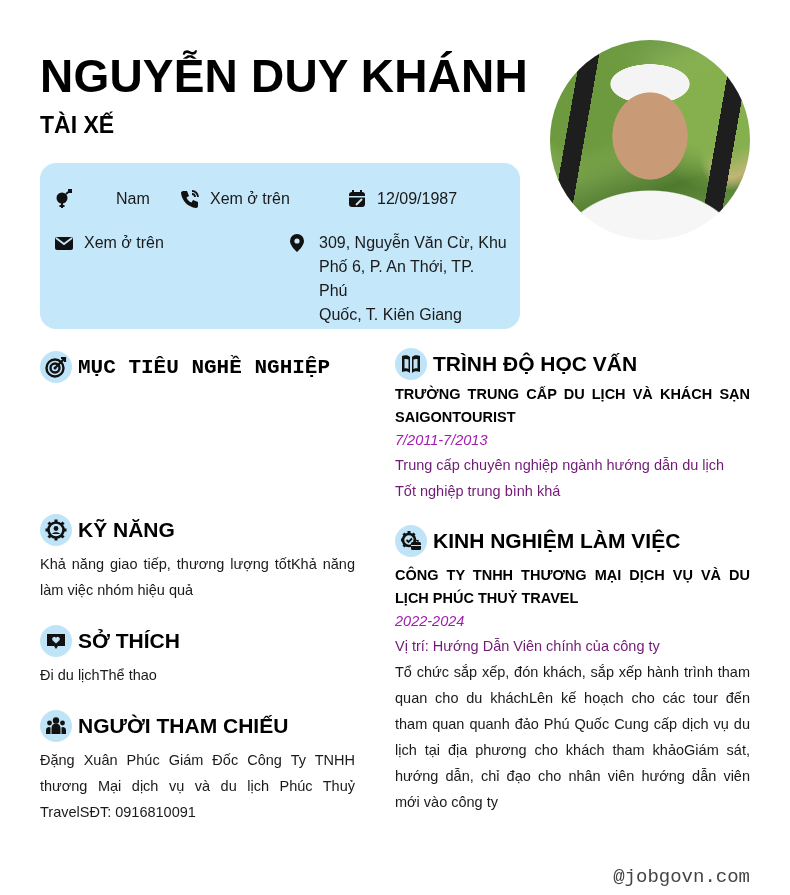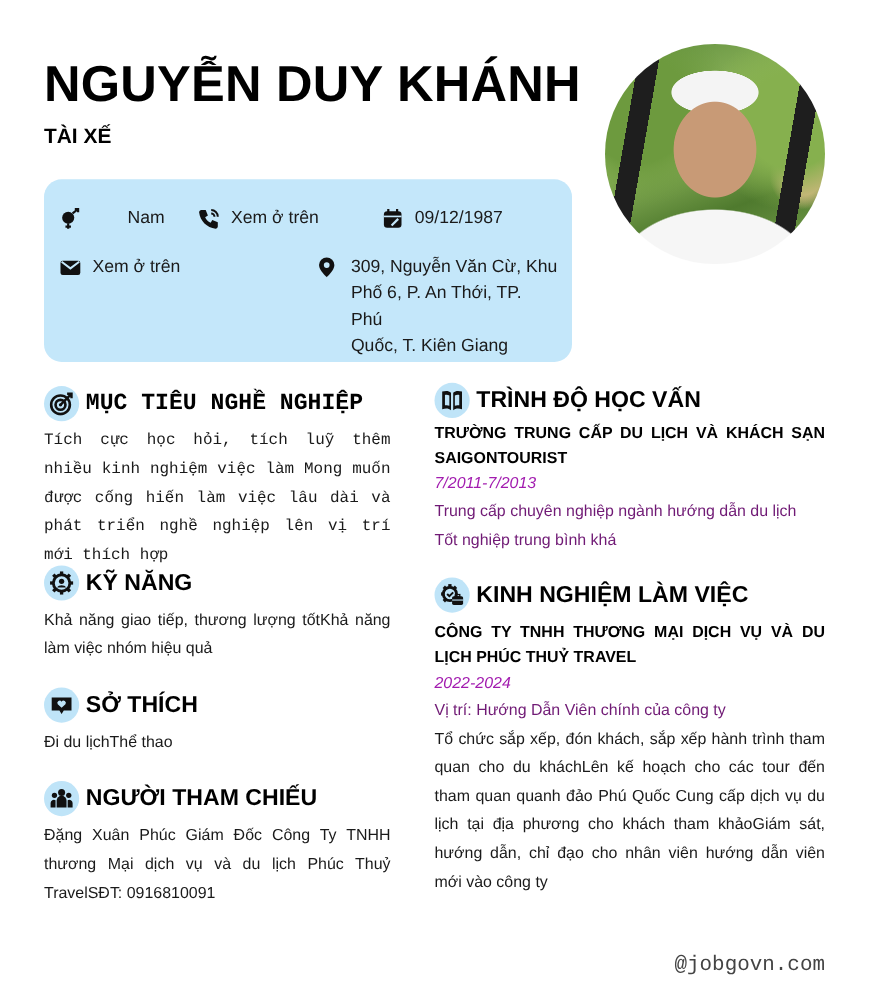--- a/index.html
+++ b/index.html
@@ -2,21 +2,21 @@
 <html><head>
   <meta charset="utf-8">
   <style>
     * { box-sizing: border-box; margin: 0; padding: 0; }
     html, body { width: 790px; height: 895px; background: #ffffff; overflow: hidden; }
     body { font-family: "Liberation Sans", "DejaVu Sans", sans-serif; color: #111; position: relative; }
 
     .page { position: absolute; left: 0; top: 0; width: 790px; height: 895px; }
 
     .name { position: absolute; left: 40px; top: 50px; font-size: 46px; font-weight: 700; letter-spacing: 0.2px; color: #000; line-height: 52px; white-space: nowrap; }
-    .job-title { position: absolute; left: 40px; top: 112px; font-size: 19px; font-weight: 700; color: #000; line-height: 26px; }
+    .job-title { position: absolute; left: 40px; top: 112px; font-size: 23px; font-weight: 700; color: #000; line-height: 26px; }
 
     .avatar { position: absolute; left: 550px; top: 40px; width: 200px; height: 200px; border-radius: 50%; overflow: hidden;
       background:
         radial-gradient(ellipse 38px 44px at 50% 48%, #c89a76 0 98%, transparent 100%),
         radial-gradient(ellipse 40px 20px at 50% 22%, #f4f4f4 0 98%, transparent 100%),
         radial-gradient(ellipse 90px 60px at 50% 105%, #f6f6f6 0 98%, transparent 100%),
         linear-gradient(100deg, transparent 14%, #1e1e1e 14% 22%, transparent 22% 78%, #1e1e1e 78% 86%, transparent 86%),
         radial-gradient(circle at 15% 30%, #6d9a3e 0 22%, transparent 40%),
         radial-gradient(circle at 85% 35%, #86b04e 0 20%, transparent 38%),
         radial-gradient(circle at 90% 60%, #e0b98a 0 8%, transparent 14%),
@@ -76,21 +76,21 @@
     <div class="info-item" style="left:307px; top:24px;">
       <span class="icon">
         <svg viewBox="0 0 20 20">
             <rect x="2" y="3" width="16" height="15" rx="3" fill="#111"></rect>
             <rect x="5" y="1" width="2" height="4" fill="#111"></rect>
             <rect x="13" y="1" width="2" height="4" fill="#111"></rect>
             <rect x="2" y="7" width="16" height="1.5" fill="#c4e7fa"></rect>
             <path d="M9 16l6-6" stroke="#c4e7fa" stroke-width="2"></path>
           </svg>
       </span>
-      <span>09/12/1987</span>
+      <span>12/09/1987</span>
     </div>
     <div class="info-item" style="left:14px; top:68px;">
       <span class="icon">
         <svg viewBox="0 0 20 20">
             <rect x="1" y="4" width="18" height="13" rx="2" fill="#111"></rect>
             <path d="M2 5l8 6 8-6" stroke="#c4e7fa" stroke-width="1.8" fill="none"></path>
           </svg>
       </span>
       <span>Xem ở trên</span>
     </div>
@@ -114,21 +114,20 @@
       <span class="section-icon">
         <svg viewBox="0 0 22 22">
             <circle cx="10" cy="12" r="8.5" fill="none" stroke="#111" stroke-width="2.4"></circle>
             <circle cx="10" cy="12" r="4.5" fill="none" stroke="#111" stroke-width="2.4"></circle>
             <circle cx="10" cy="12" r="1.5" fill="#111"></circle>
             <path d="M10 12l9-9M16 2l4 0 0 4" stroke="#111" stroke-width="2.2" fill="none"></path>
           </svg>
       </span>
       <span class="section-title">MỤC TIÊU NGHỀ NGHIỆP</span>
     </div>
-    <div class="section-body" style="margin-top:4px;">Tích cực học hỏi, tích luỹ thêm nhiều kinh nghiệm việc làm Mong muốn được cống hiến làm việc lâu dài và phát triển nghề nghiệp lên vị trí mới thích hợp</div>
   </div>
 
   <div class="section" style="left:40px; top:513px; width:315px;">
     <div class="section-head">
       <span class="section-icon">
         <svg viewBox="0 0 22 22">
             <circle cx="11" cy="11" r="7.5" fill="none" stroke="#111" stroke-width="2.6"></circle>
             <g fill="#111">
               <rect x="9.5" y="0.5" width="3" height="3"></rect>
               <rect x="9.5" y="18.5" width="3" height="3"></rect>

